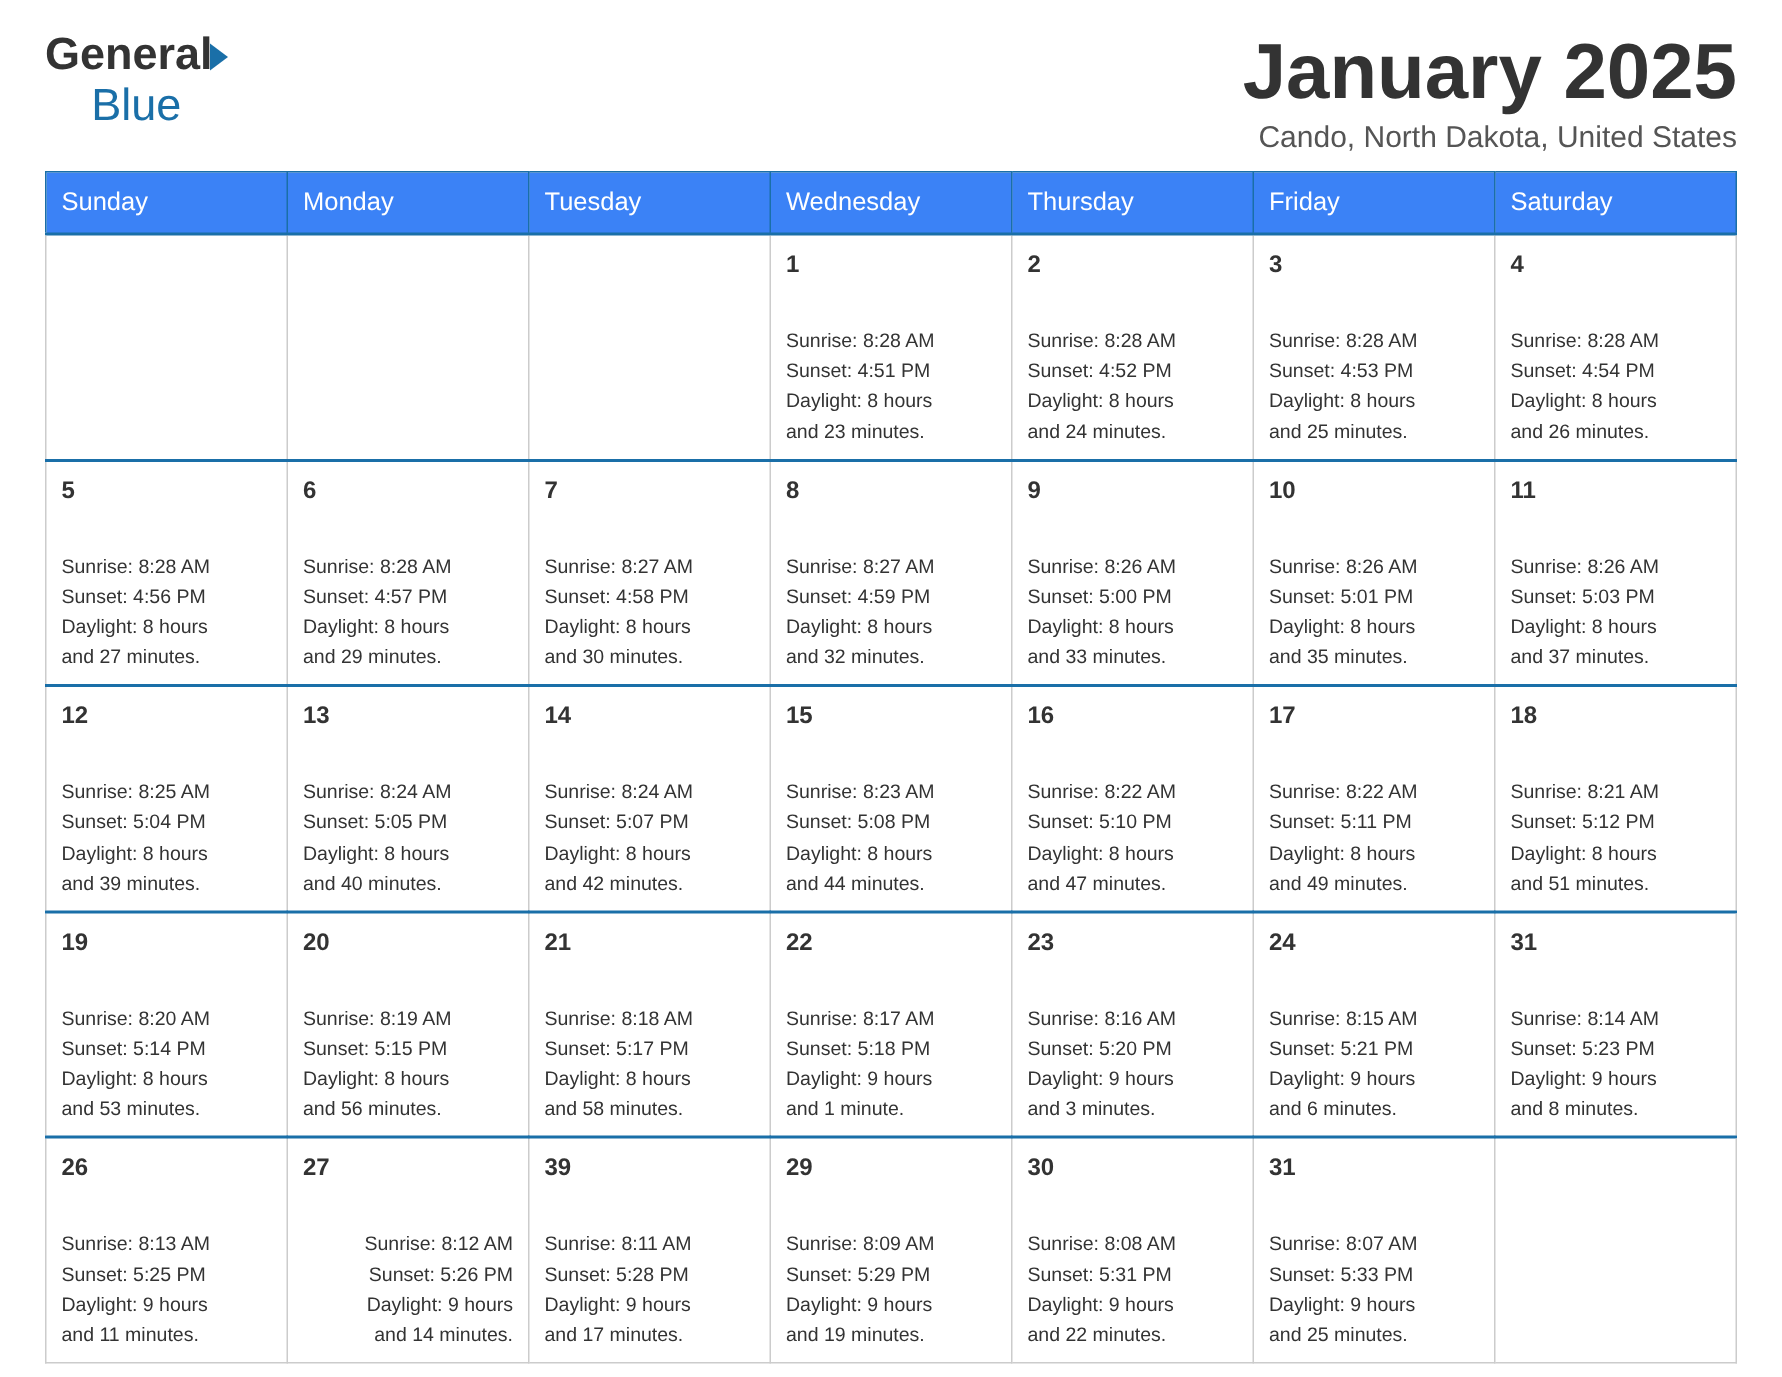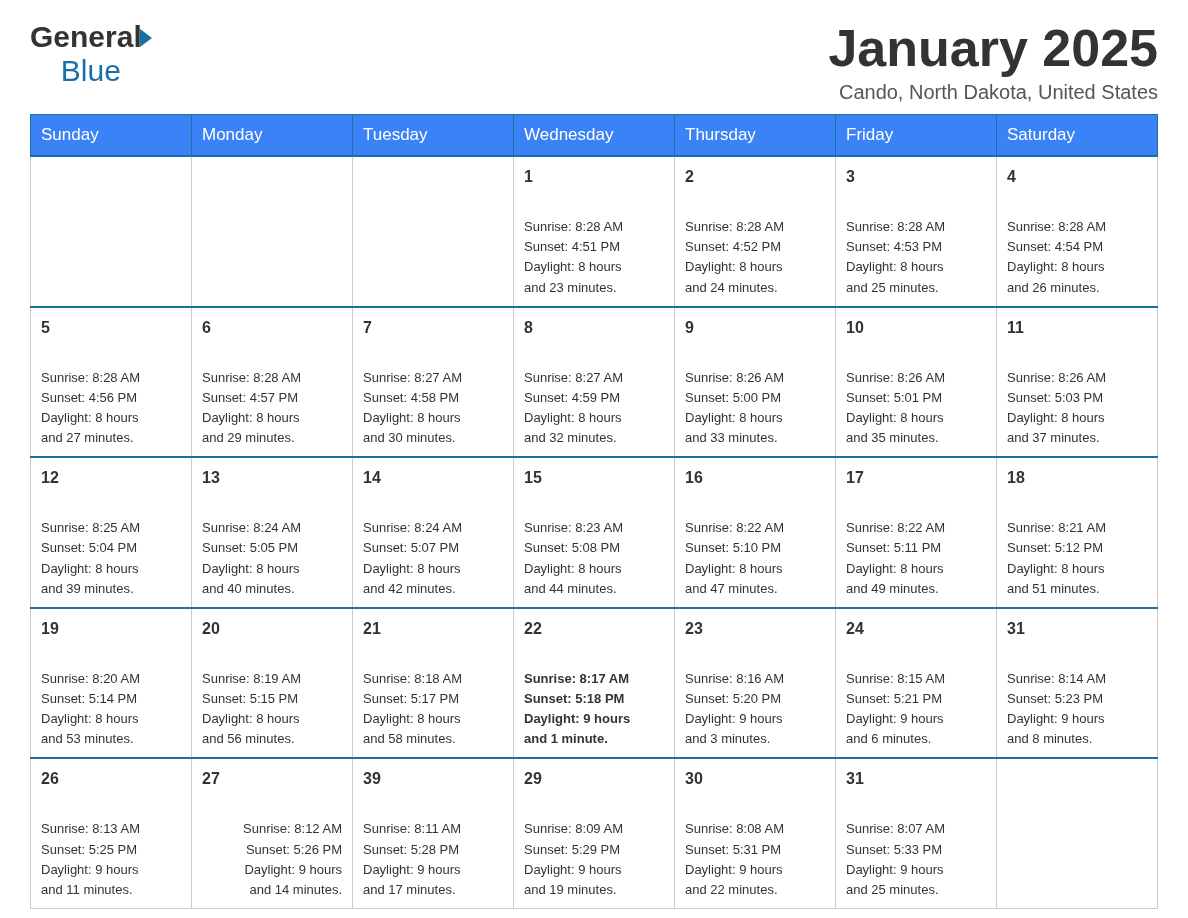--- a/index.html
+++ b/index.html
@@ -288,21 +288,21 @@
         </td>
         <td>
           <span class="day-number">21</span>
           <div class="day-info" style="white-space: pre-line;">Sunrise: 8:18 AM
 Sunset: 5:17 PM
 Daylight: 8 hours
 and 58 minutes.</div>
         </td>
         <td>
           <span class="day-number">22</span>
-          <div class="day-info" style="white-space: pre-line; font-weight: bold;">Sunrise: 8:17 AM
+          <div class="day-info" style="white-space: pre-line;">Sunrise: 8:17 AM
 Sunset: 5:18 PM
 Daylight: 9 hours
 and 1 minute.</div>
         </td>
         <td>
           <span class="day-number">23</span>
           <div class="day-info" style="white-space: pre-line;">Sunrise: 8:16 AM
 Sunset: 5:20 PM
 Daylight: 9 hours
 and 3 minutes.</div>

